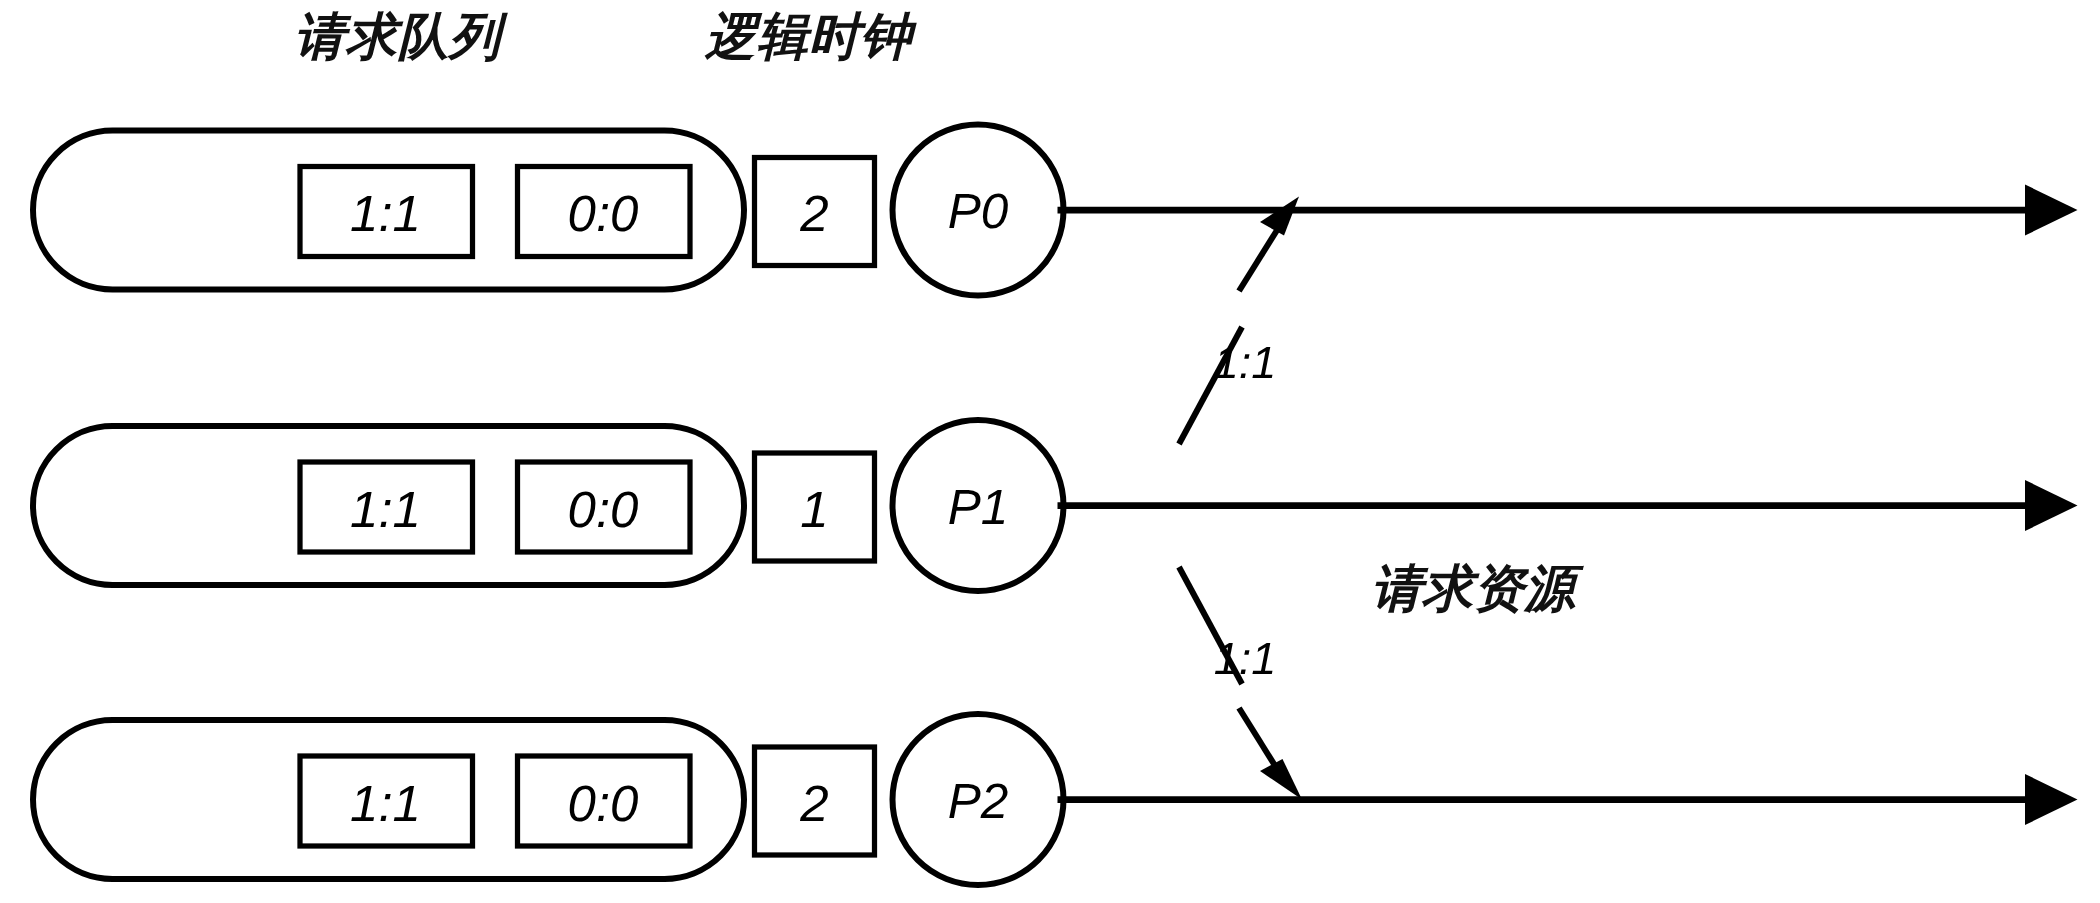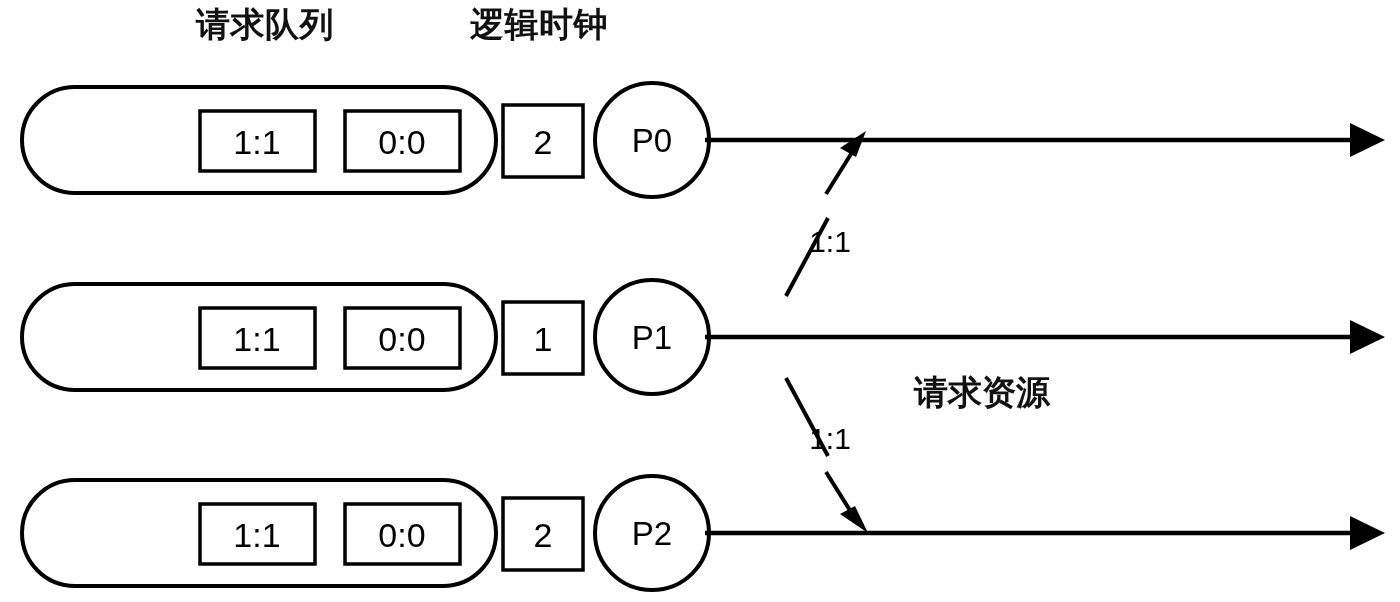--- a/index.html
+++ b/index.html
@@ -12,20 +12,21 @@
     height: 602px;
     font-family: "Liberation Sans", sans-serif;
     color: #000000;
     overflow: hidden;
   }
   #diagram-root {
     position: relative;
     width: 1400px;
     height: 505px;
     background: #ffffff;
+    font-style: italic;
   }
   #diagram-svg {
     position: absolute;
     top: 0;
     left: 0;
     width: 1400px;
     height: 602px;
   }
   .hdr-label {
     font-size: 34px;

